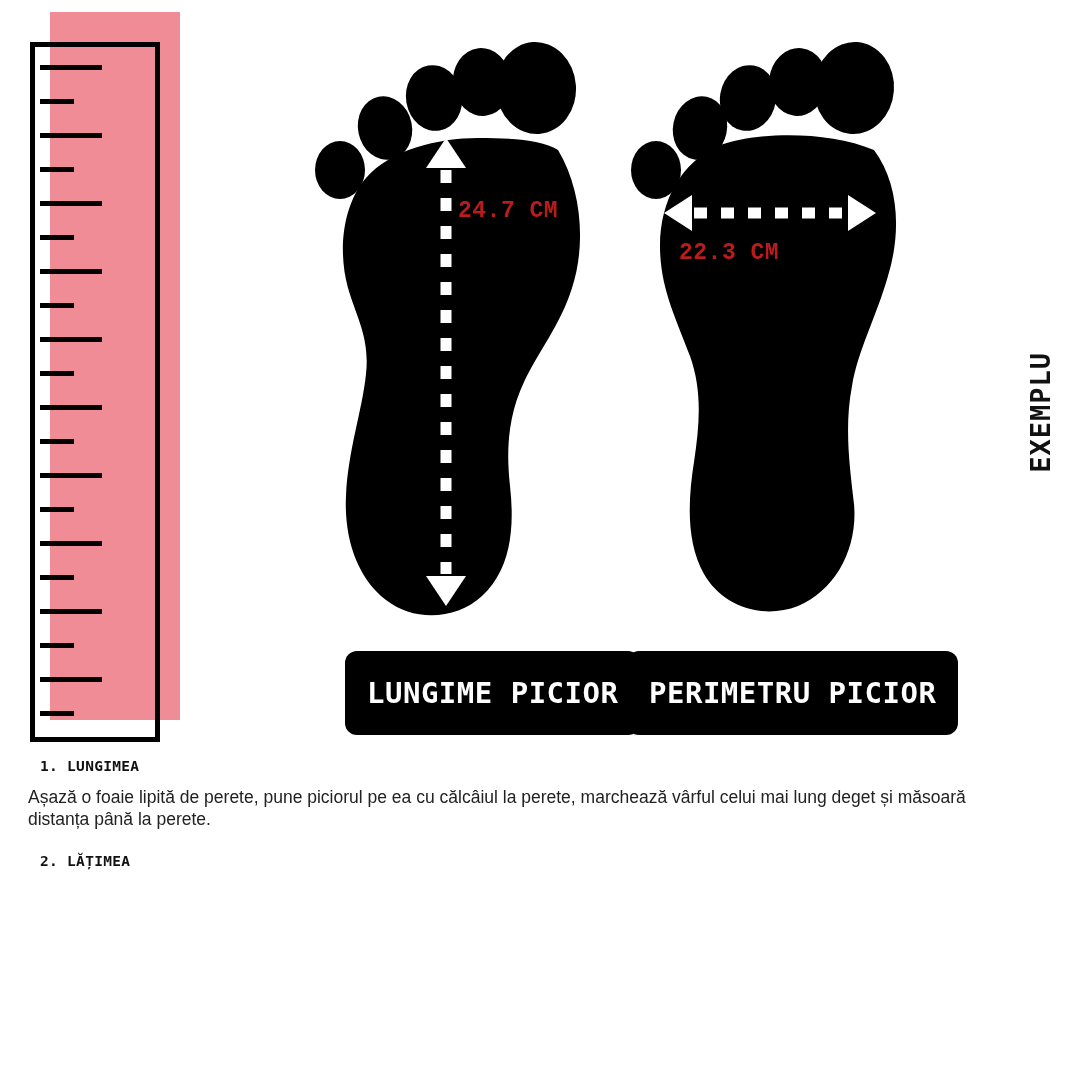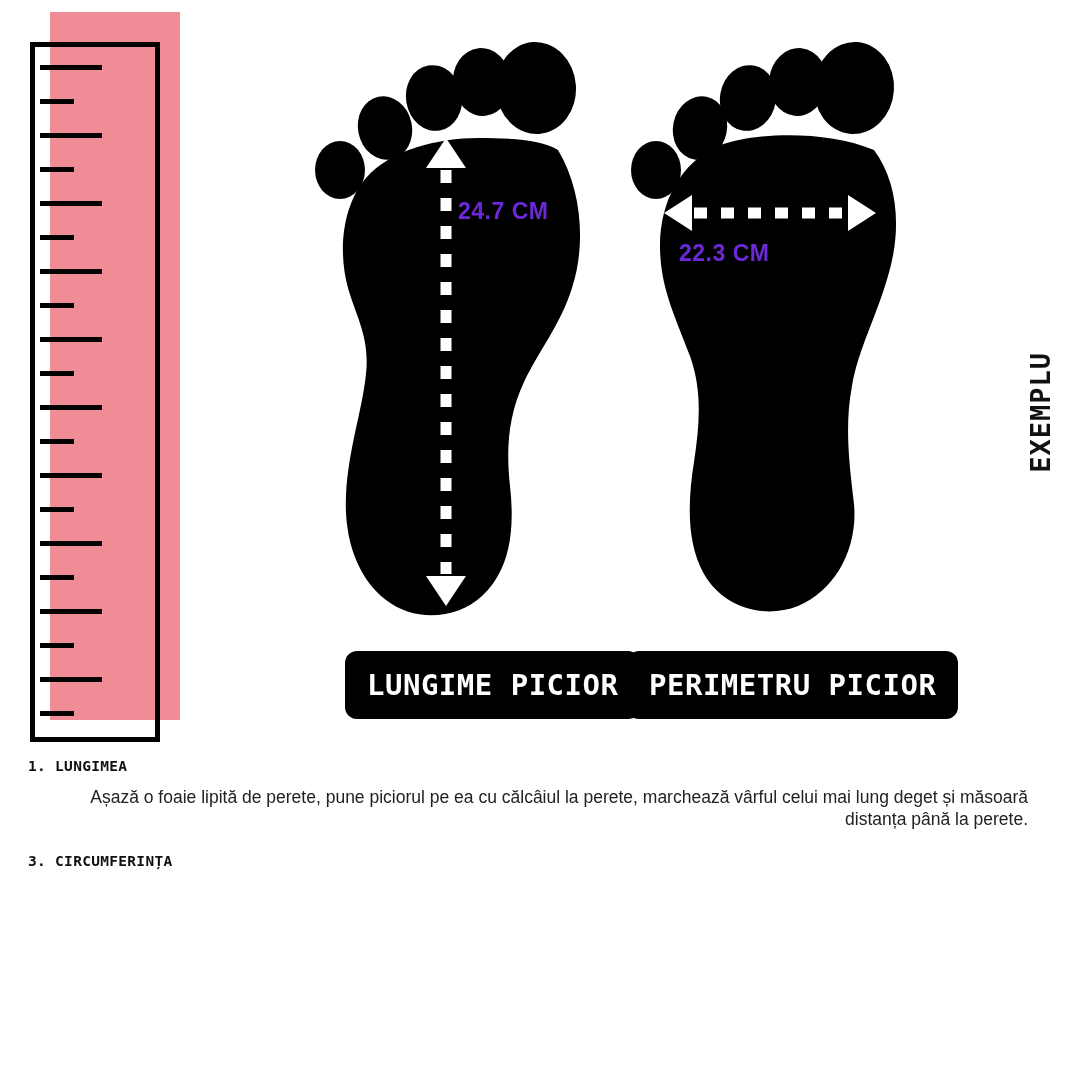--- a/index.html
+++ b/index.html
@@ -60,22 +60,22 @@
 
   
   .foot {
     position: absolute;
   }
   .foot svg { display: block; }
 
   
   .meas-label {
     position: absolute;
-    color: #6d28d9;
-    font-family: Liberation Sans, sans-serif;
+    color: #b91c1c;
+    font-family: Liberation Mono, monospace;
     font-weight: bold;
     font-size: 23px;
     letter-spacing: 0.5px;
     white-space: nowrap;
   }
   .meas-length { left: 458px; top: 198px; }
   .meas-width  { left: 679px; top: 240px; }
 
   
   .caption {
@@ -84,21 +84,21 @@
     color: #ffffff;
     border-radius: 12px;
     font-family: "DejaVu Sans Mono", monospace;
     font-weight: bold;
     font-size: 29px;
     letter-spacing: 0.5px;
     display: flex;
     align-items: center;
     justify-content: center;
     height: 52px;
-    padding: 8px 22px;
+    padding: 16px 22px;
     white-space: nowrap;
   }
   .caption-length { left: 345px; top: 651px; }
   .caption-width  { left: 627px; top: 651px; }
 
   
   .vertical-label {
     position: absolute;
     right: 24px;
     top: 352px;
@@ -117,30 +117,29 @@
     left: 28px;
     top: 758px;
     width: 1030px;
   }
   .step-title {
     font-family: "DejaVu Sans Mono", monospace;
     font-weight: bold;
     font-size: 14.5px;
     letter-spacing: 0.3px;
     color: #111111;
-    margin: 0 0 12px 0;
+    margin: 0 0 12px 12px;
   }
   .step-body {
     font-family: "Liberation Sans", sans-serif;
     font-size: 17.5px;
     line-height: 1.28;
     color: #222222;
     margin: 0 0 22px 0;
     max-width: 1000px;
-    text-align: right;
   }
   .step-body.narrow { max-width: 860px; }
   .step-body.narrower { max-width: 700px; }
 </style>
 </head>
 <body>
 
 <div class="illustration">
 
   <div class="ruler-wrap">
@@ -237,15 +236,15 @@
   <div class="caption caption-length">LUNGIME PICIOR</div>
   <div class="caption caption-width">PERIMETRU PICIOR</div>
 
   <div class="vertical-label">EXEMPLU</div>
 </div>
 
 <div class="instructions">
   <p class="step-title">1. LUNGIMEA</p>
   <p class="step-body">Așază o foaie lipită de perete, pune piciorul pe ea cu călcâiul la perete, marchează vârful celui mai lung deget și măsoară distanța până la perete.</p>
 
-
-  <p class="step-title">3. CIRCUMFERINȚA</p>
+  <p class="step-title">2. LĂȚIMEA</p>
+
 </div>
 
 </body></html>

